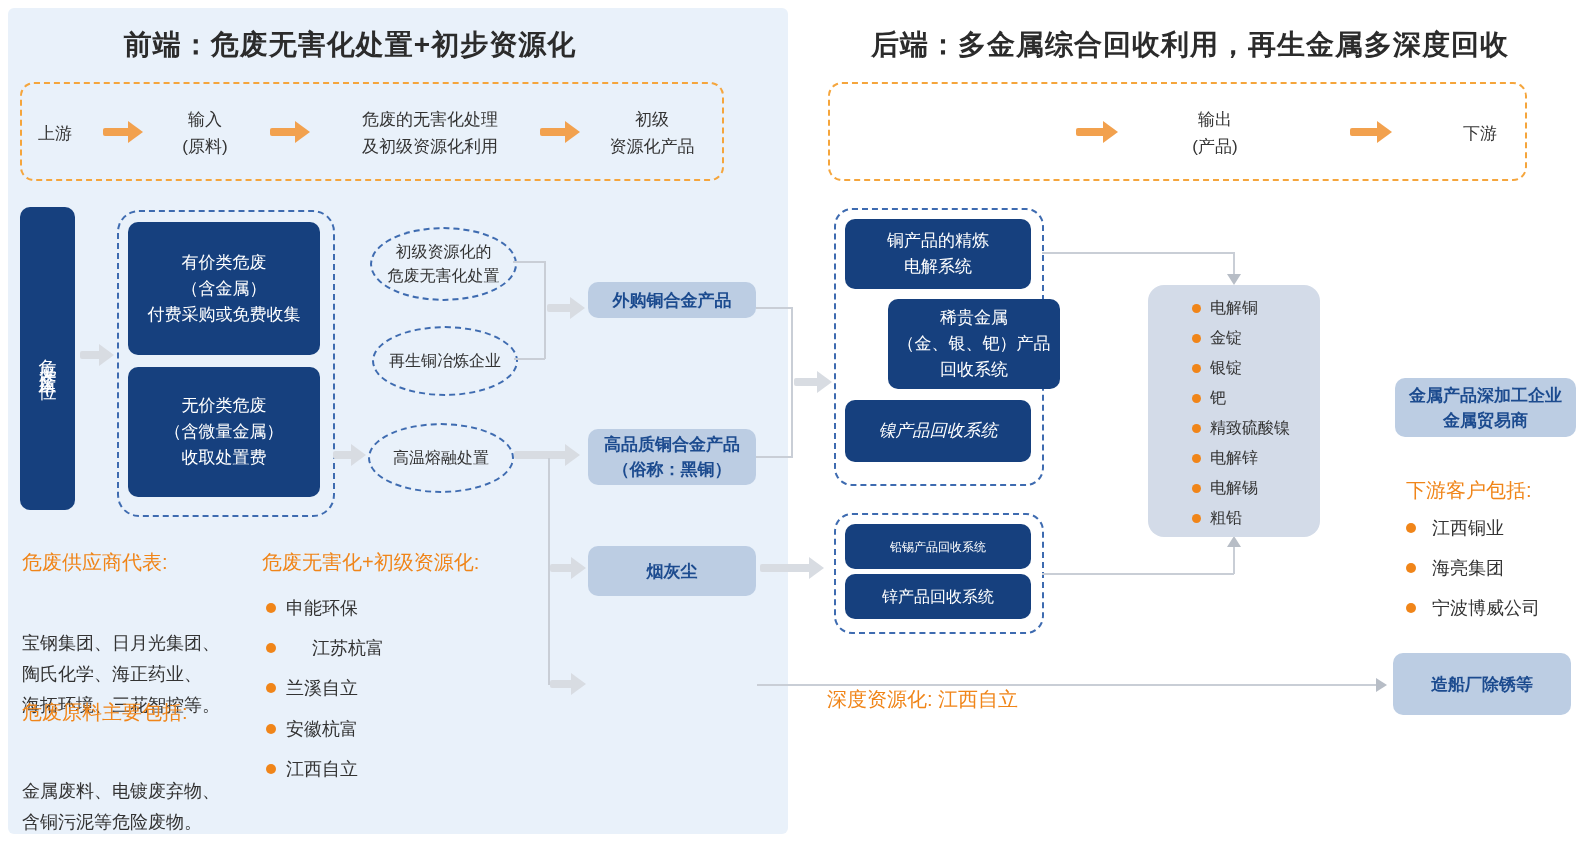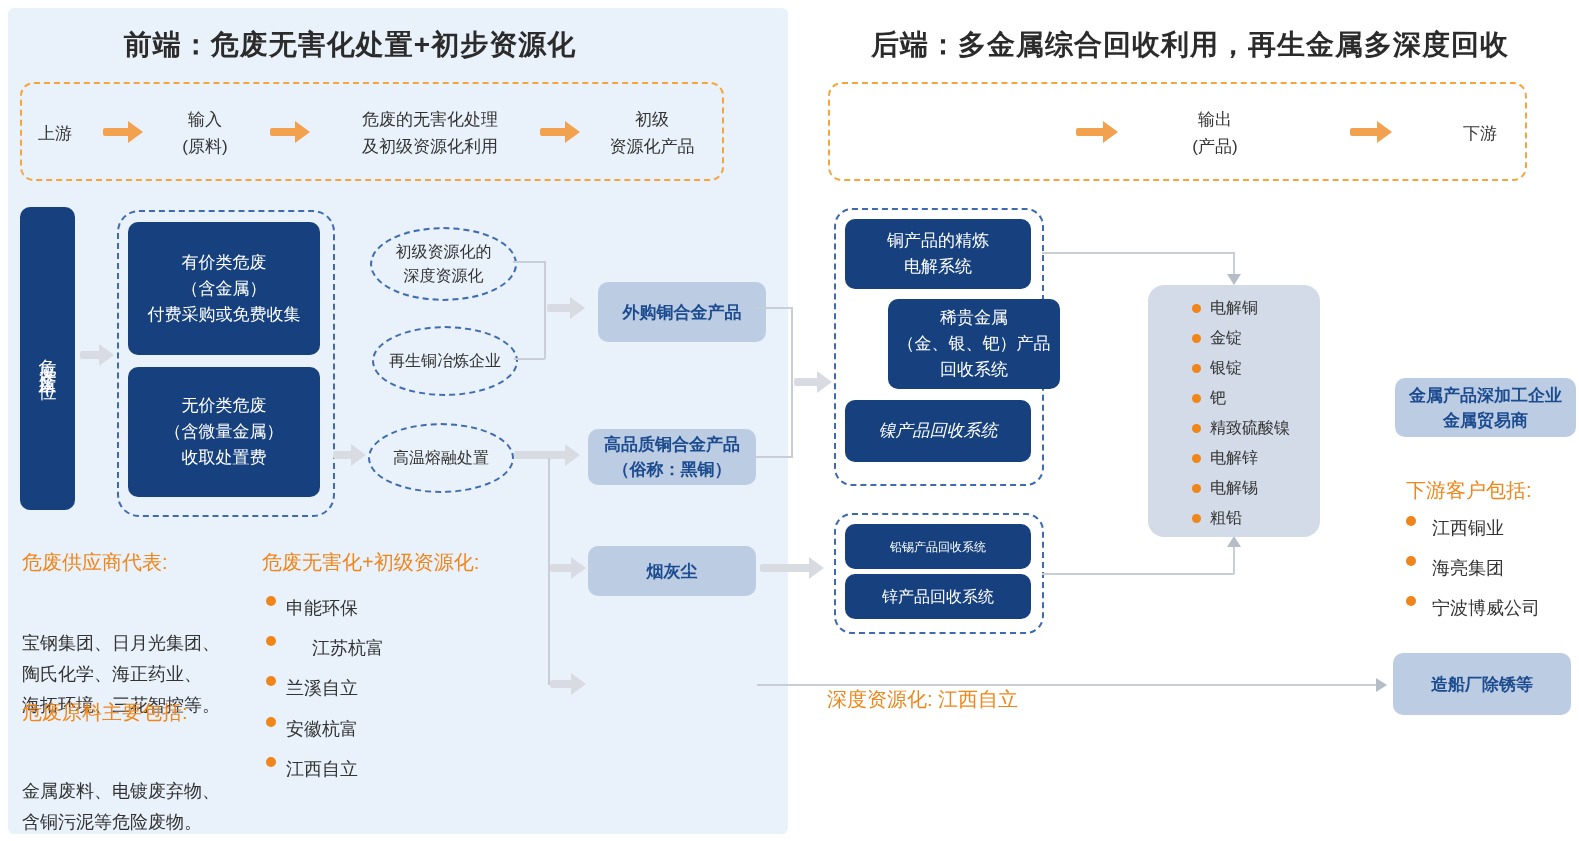--- a/index.html
+++ b/index.html
@@ -27,21 +27,21 @@
   .ba.gray::after{border-left:15px solid #D8DCE2;}
   
   .line{position:absolute;background:#C9CED6;}
   .tri{position:absolute;width:0;height:0;}
   .tri.down{border-left:7px solid transparent;border-right:7px solid transparent;border-top:11px solid #B7BDC6;}
   .tri.up{border-left:7px solid transparent;border-right:7px solid transparent;border-bottom:11px solid #B7BDC6;}
   .tri.right{border-top:7px solid transparent;border-bottom:7px solid transparent;border-left:11px solid #B7BDC6;}
   
   .ohead{position:absolute;font-size:20px;font-weight:normal;color:#F08519;}
   .para{position:absolute;font-size:18px;line-height:31px;color:#333;white-space:pre-line;margin-top:44px;}
-  .brow{position:absolute;display:flex;gap:10px;font-size:18px;color:#333;height:24px;}
+  .brow{position:absolute;display:flex;align-items:center;gap:10px;font-size:18px;color:#333;height:24px;}
   .dot{width:10px;height:10px;border-radius:50%;background:#F08519;flex:0 0 auto;}
   .outpanel{position:absolute;background:#D3DBE8;border-radius:16px;}
   .outrow{display:flex;align-items:center;gap:9px;height:30px;font-size:16px;color:#333;padding-left:44px;}
   .outrow .dot{width:9px;height:9px;}
 </style>
 </head>
 <body>
 
 <div class="stage">
 
@@ -78,29 +78,29 @@
   <div class="navy" style="left:128px;top:222px;width:192px;height:133px;">有价类危废
 （含金属）
 付费采购或免费收集</div>
   <div class="navy" style="left:128px;top:367px;width:192px;height:130px;">无价类危废
 （含微量金属）
 收取处置费</div>
 
   <div class="ba gray" style="left:333px;top:444px;width:33px;"></div>
 
   <div class="ellipse" style="left:370px;top:227px;width:143px;height:70px;">初级资源化的
-深度资源化</div>
+危废无害化处置</div>
   <div class="ellipse" style="left:372px;top:326px;width:142px;height:66px;">再生铜冶炼企业</div>
   <div class="ellipse" style="left:368px;top:423px;width:142px;height:66px;">高温熔融处置</div>
 
   <div class="line" style="left:513px;top:261px;width:32px;height:2px;"></div>
   <div class="line" style="left:514px;top:358px;width:31px;height:2px;"></div>
   <div class="line" style="left:544px;top:261px;width:2px;height:98px;"></div>
   <div class="ba gray" style="left:547px;top:297px;width:38px;"></div>
-  <div class="lb" style="left:588px;top:282px;width:168px;height:60px;margin-left:10px;">外购铜合金产品</div>
+  <div class="lb" style="left:588px;top:282px;width:168px;height:36px;">外购铜合金产品</div>
 
   <div class="ba gray" style="left:514px;top:444px;width:66px;"></div>
   <div class="lb" style="left:588px;top:429px;width:168px;height:56px;">高品质铜合金产品
 （俗称：黑铜）</div>
 
   <div class="line" style="left:548px;top:458px;width:2px;height:227px;"></div>
   <div class="ba gray" style="left:550px;top:557px;width:36px;"></div>
   <div class="lb" style="left:588px;top:546px;width:168px;height:50px;">烟灰尘</div>
   <div class="ba gray" style="left:550px;top:673px;width:36px;"></div>
 

